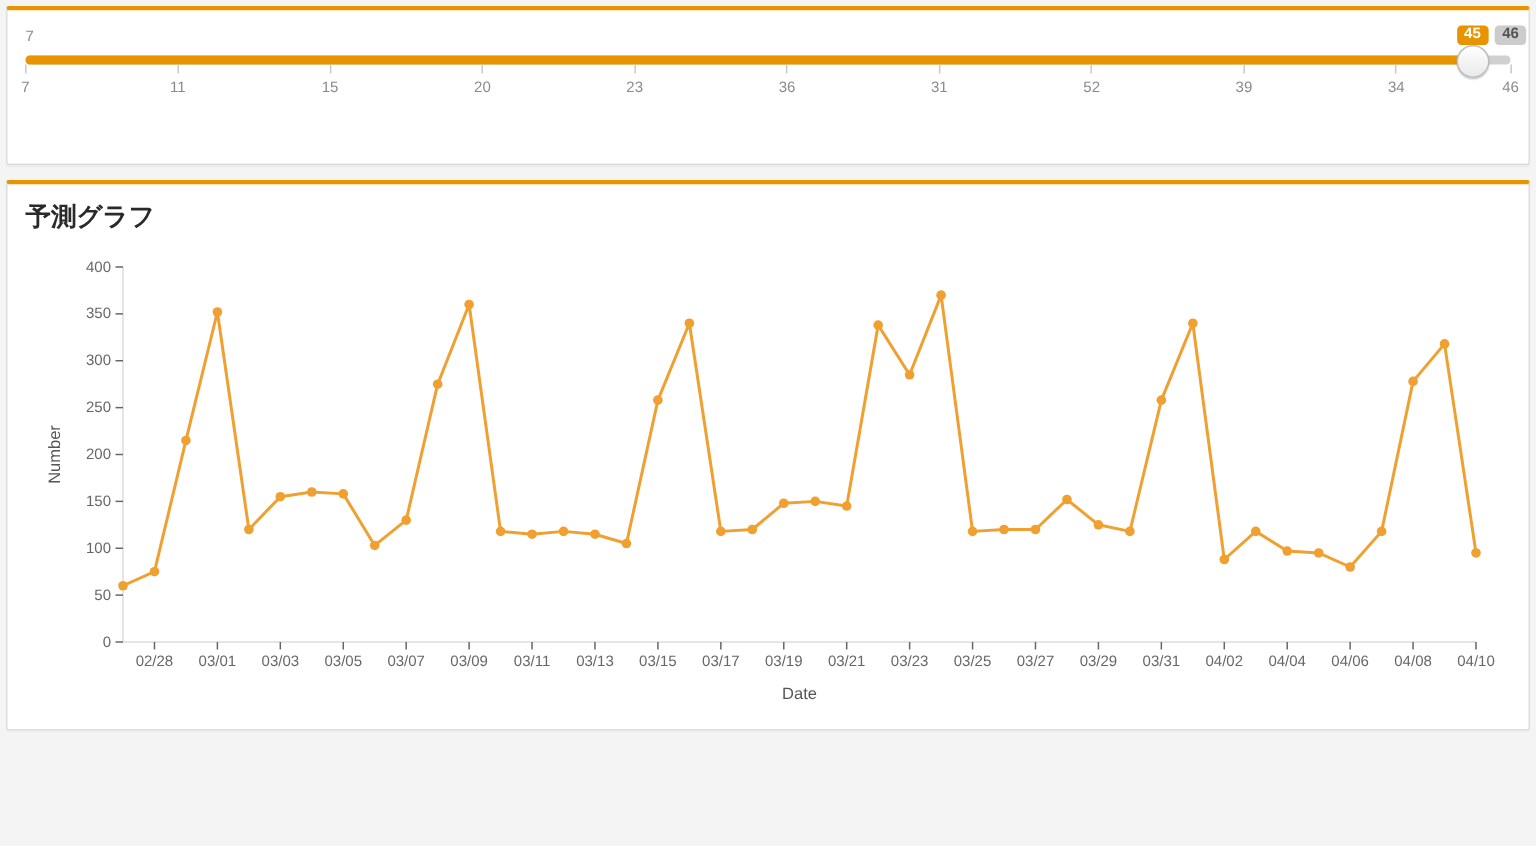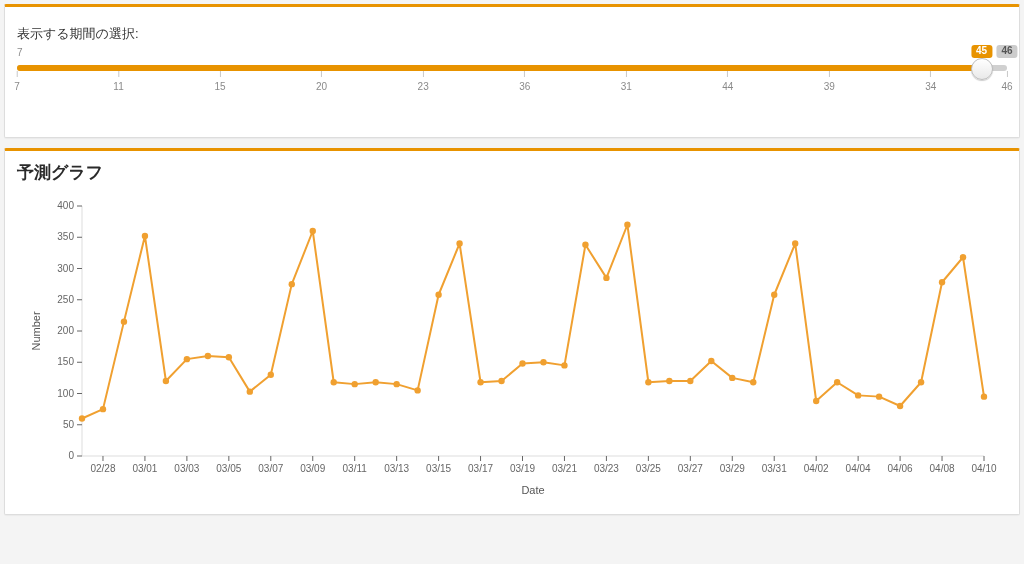--- a/index.html
+++ b/index.html
@@ -26,38 +26,37 @@
   .chart-svg .tick-line{stroke:#666;stroke-width:1;}
   .chart-svg .series-line{stroke:#f0a030;stroke-width:2;fill:none;stroke-linejoin:round;}
   .chart-svg .series-dot{fill:#f0a030;}
   .chart-svg .axis-title{font-size:11px;fill:#555;}
   svg text { font-family:"Helvetica Neue",Arial,sans-serif; }
 </style>
 </head>
 <body>
 
 <div class="card">
-  <div class="label-text">表示する期間の選択:</div>
 
   <div class="slider-wrap">
     <span class="slider-value-readout">7</span>
     <div class="slider-track"></div>
     <div class="slider-fill" id="slider-fill" style="width: 97.4359%;"></div>
     <div class="slider-handle" id="slider-handle" style="left: 97.4359%;"></div>
     <span class="slider-bubble" id="slider-bubble-value" style="left: 97.4359%;">45</span>
     <span class="slider-bubble ghost" id="slider-bubble-max" style="left: 100%;">46</span>
     <div class="slider-ticks" id="slider-ticks">
         <span class="slider-tick" style="left: 0%;">7</span>
         <span class="slider-tick" style="left: 10.2564%;">11</span>
         <span class="slider-tick" style="left: 20.5128%;">15</span>
         <span class="slider-tick" style="left: 30.7692%;">20</span>
         <span class="slider-tick" style="left: 41.0256%; text-align: right;">23</span>
         <span class="slider-tick" style="left: 51.2821%;">36</span>
         <span class="slider-tick" style="left: 61.5385%;">31</span>
-        <span class="slider-tick" style="left: 71.7949%;">44</span>
+        <span class="slider-tick" style="left: 71.7949%;">52</span>
         <span class="slider-tick" style="left: 82.0513%;">39</span>
         <span class="slider-tick" style="left: 92.3077%;">34</span>
         <span class="slider-tick" style="left: 100%;">46</span>
       </div>
   </div>
 </div>
 
 <div class="card">
   <h3 class="card-title">予測グラフ</h3>
 

